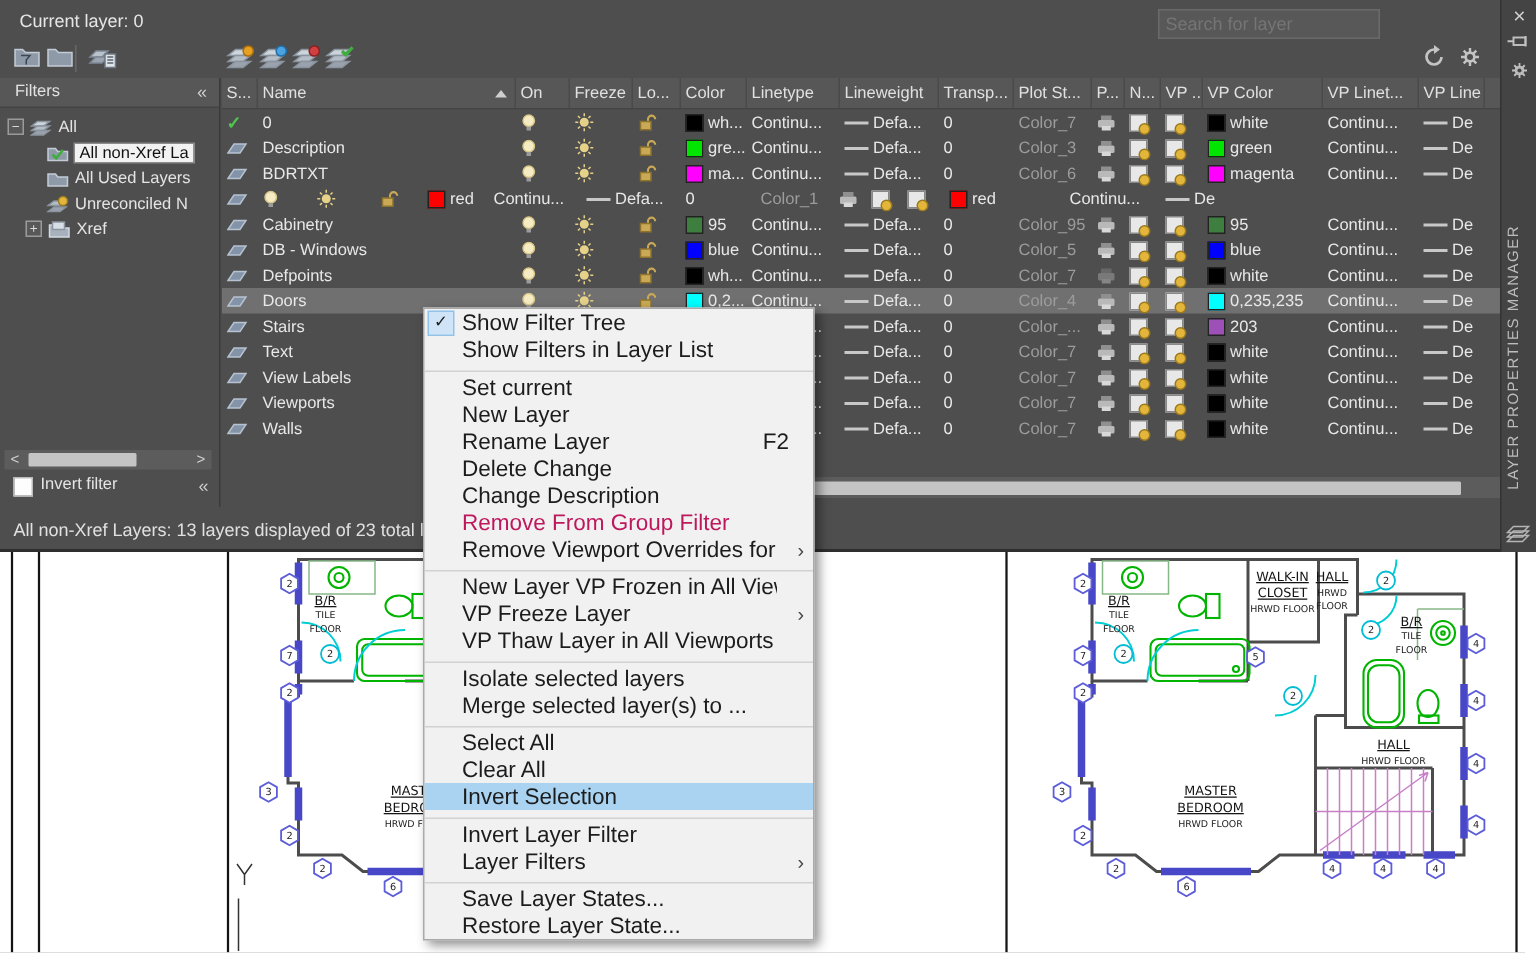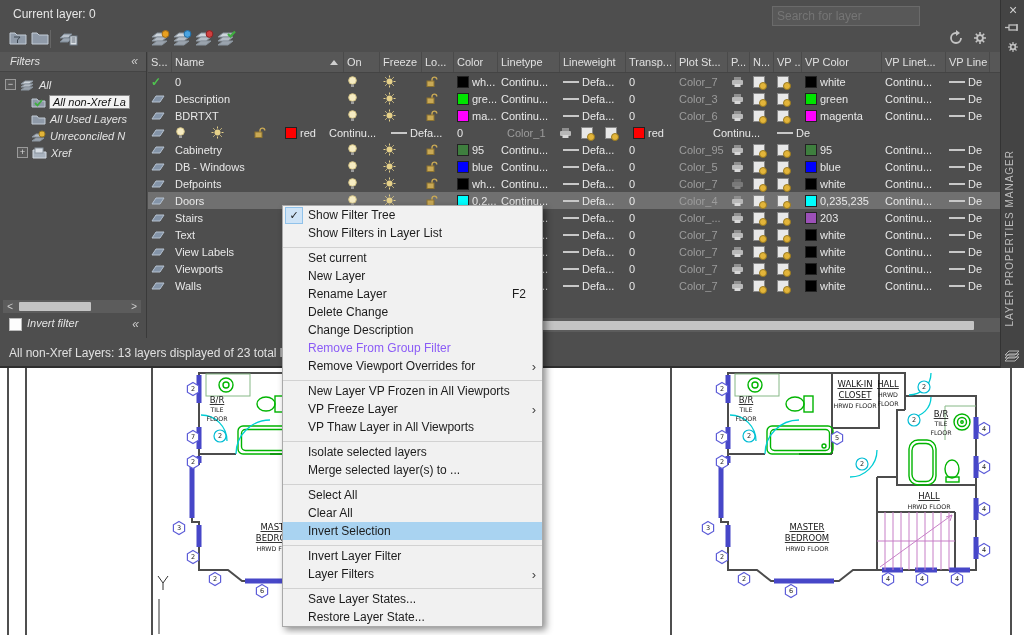--- a/index.html
+++ b/index.html
@@ -36,21 +36,21 @@
   #tb-sep{position:absolute;left:50px;top:3px;width:1px;height:18px;background:#666;}
 
   #side-strip{position:absolute;right:0;top:0;width:24px;height:368px;background:#444;
     border-left:1px solid #333;box-sizing:border-box;}
   #strip-close{position:absolute;top:2px;left:0;width:24px;text-align:center;color:#d0d0d0;
     font-size:14px;cursor:pointer;}
   #strip-title{position:absolute;top:150px;left:3px;writing-mode:vertical-rl;transform:rotate(180deg);
     font-size:10px;letter-spacing:1px;color:#bdbdbd;white-space:nowrap;}
 
   #filters-panel{position:absolute;left:0;top:52px;width:147px;height:286px;
-    border-right:1px solid #3a3a3a;box-sizing:border-box;font-style:italic;}
+    border-right:1px solid #3a3a3a;box-sizing:border-box;}
   #filters-header{position:absolute;left:0;top:0;width:100%;height:20px;background:#575757;
     border-bottom:1px solid #444;box-sizing:border-box;}
   #filters-header .lbl{position:absolute;left:10px;top:3px;font-size:11px;color:#e2e2e2;}
   .chev{position:absolute;right:8px;top:2px;color:#cfcfcf;font-size:12px;cursor:pointer;}
   #tree{position:absolute;left:0;top:24px;width:100%;}
   .tree-item{display:flex;align-items:center;height:17px;font-size:11px;color:#e4e4e4;cursor:pointer;}
   .tree-item.lvl0{padding-left:5px;}
   .tree-item.lvl0x{padding-left:17px;}
   .tree-item.lvl1{padding-left:31px;}
   .expander{width:9px;height:9px;border:1px solid #9a9a9a;background:#585858;font-size:9px;
@@ -95,33 +95,33 @@
   .vpbadge{width:10px;height:10px;background:#e8e8e8;border:1px solid #888;position:relative;flex:none;}
   .vpbadge::after{content:"";position:absolute;right:-3px;bottom:-3px;width:6px;height:6px;
     border-radius:50%;background:#e3b53a;border:1px solid #9a7a20;}
 
   #statusbar{position:absolute;left:0;top:340px;width:1000px;height:26px;}
   #statusbar .lbl{position:absolute;left:9px;top:6px;font-size:12px;color:#e0e0e0;}
 
   
   #context-menu{position:absolute;left:282px;top:205px;width:261px;background:#f1f1f1;
     border:1px solid #a9a9a9;box-shadow:3px 3px 7px rgba(0,0,0,.45);z-index:10;box-sizing:border-box;}
-  .ctx-item{display:flex;align-items:center;height:18px;font-size:12px;color:#1c1c1c;cursor:pointer;
+  .ctx-item{display:flex;align-items:center;height:18px;font-size:15px;color:#1c1c1c;cursor:pointer;
     padding-right:6px;}
   .ctx-item .check{width:16px;height:15px;margin-left:3px;margin-right:6px;flex:none;text-align:center;
     line-height:15px;font-size:11px;color:#1c1c1c;visibility:hidden;}
   .ctx-item.checked .check{visibility:visible;background:#cfe4f7;outline:1px solid #90c2ea;}
   .ctx-item.checked .check::before{content:"\2713";}
   .ctx-item .ctx-label{flex:1;overflow:hidden;white-space:nowrap;}
   .ctx-item .shortcut{margin-left:8px;color:#1c1c1c;}
   .ctx-item .arrow{width:10px;text-align:right;color:#444;visibility:hidden;}
   .ctx-item.submenu .arrow{visibility:visible;}
   .ctx-item.submenu .arrow::before{content:"\203A";font-size:13px;}
   .ctx-item.highlighted{background:#a9d3f1;}
-  .ctx-item.disabled{color:#8b5cf6;cursor:default;}
+  .ctx-item.disabled{color:#be185d;cursor:default;}
   .ctx-item.separator{height:7px;cursor:default;padding:0;}
   .ctx-item.separator::after{content:"";display:block;width:100%;border-top:1px solid #d2d2d2;margin-top:3px;}
 </style>
 </head>
 <body>
 
 <div id="stage">
 
   <div id="drawing">
     <svg width="1024" height="267" viewBox="0 0 1024 267">

